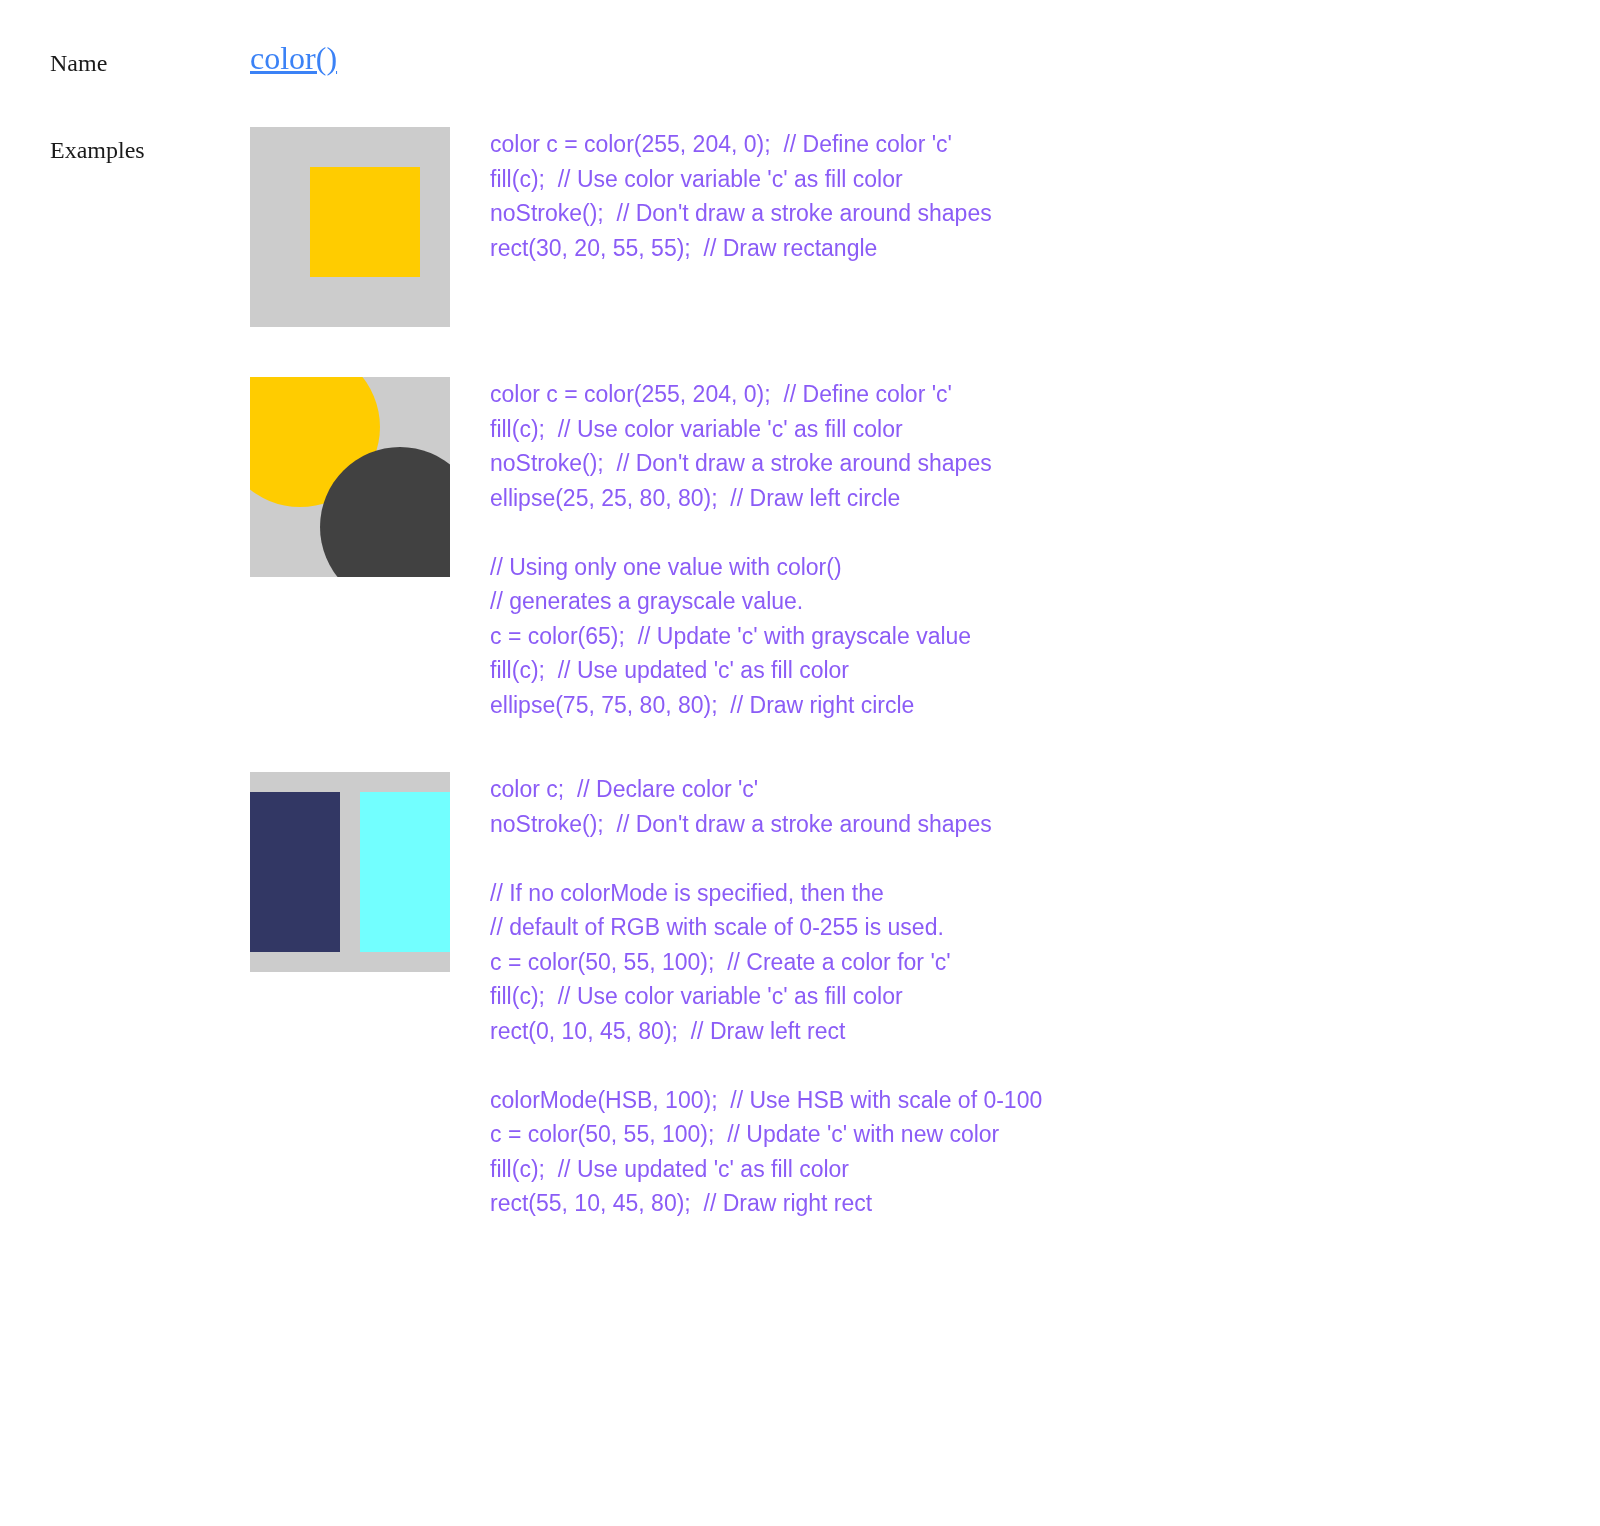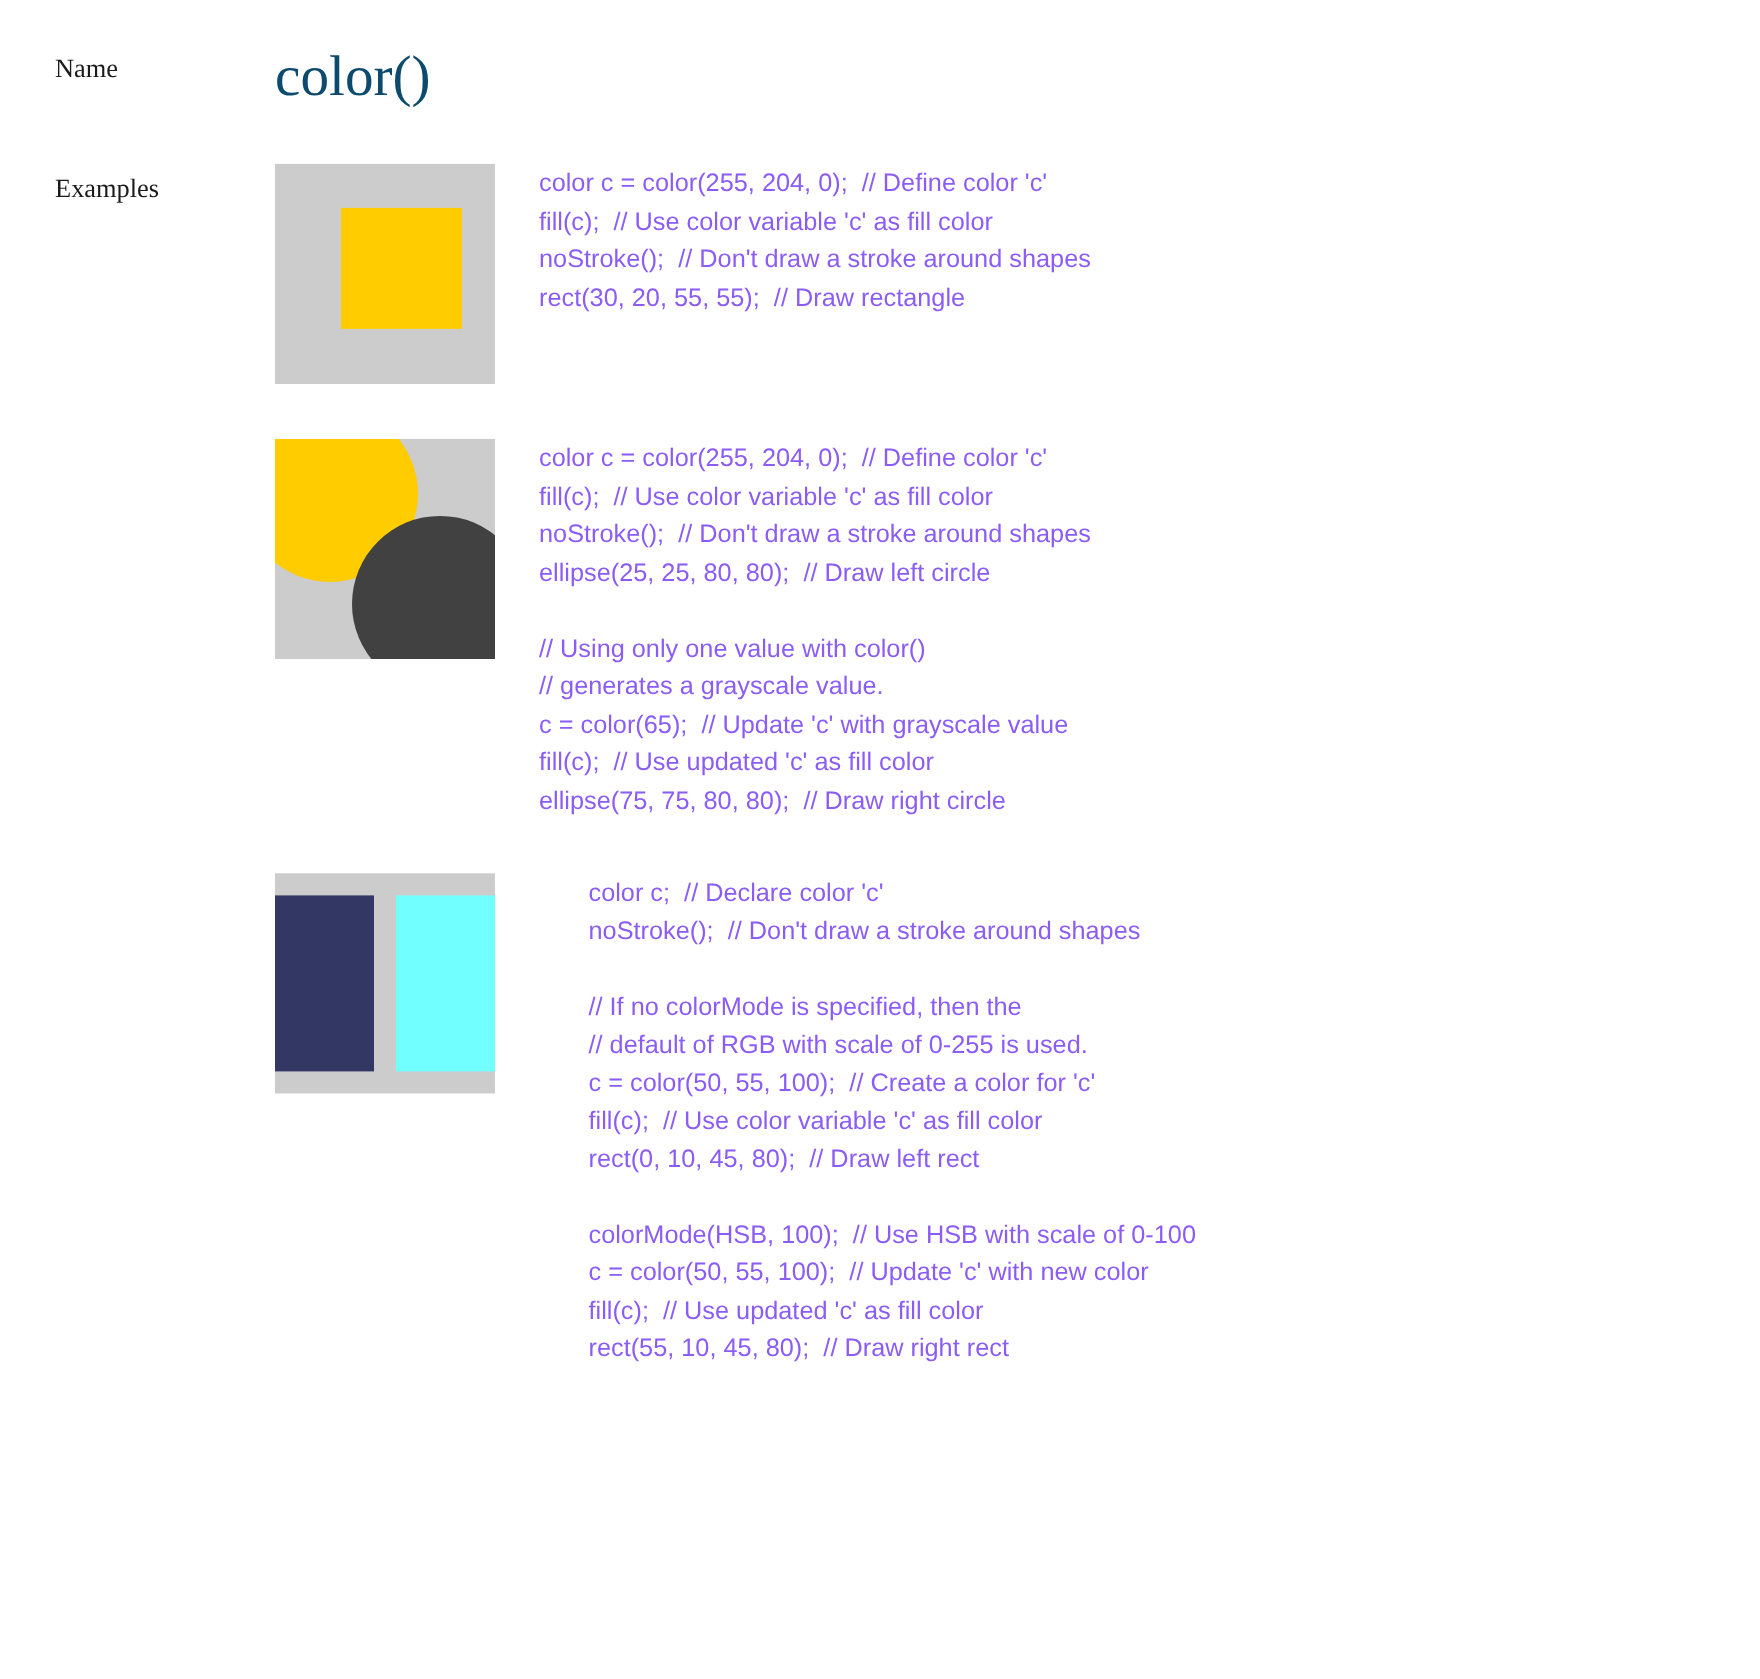--- a/index.html
+++ b/index.html
@@ -20,31 +20,32 @@
       width: 200px;
       flex-shrink: 0;
       font-weight: normal;
       font-size: 24px;
       padding-top: 10px;
     }
     .content-col {
       flex: 1;
     }
     .title {
-      font-size: 52px;
+      font-size: 32px;
       font-weight: normal;
-      color: #0c4a6e;
+      color: #3b82f6;
       font-family: Georgia, serif;
+      text-decoration: underline;
     }
     .example {
       display: flex;
       margin-bottom: 50px;
       align-items: flex-start;
     }
-    .example:last-child { margin-bottom: 0; gap: 45px; }
+    .example:last-child { margin-bottom: 0; }
     .sketch {
       width: 200px;
       height: 200px;
       background: #cccccc;
       flex-shrink: 0;
       margin-right: 40px;
       position: relative;
       overflow: hidden;
     }
     .sketch svg { display: block; }

